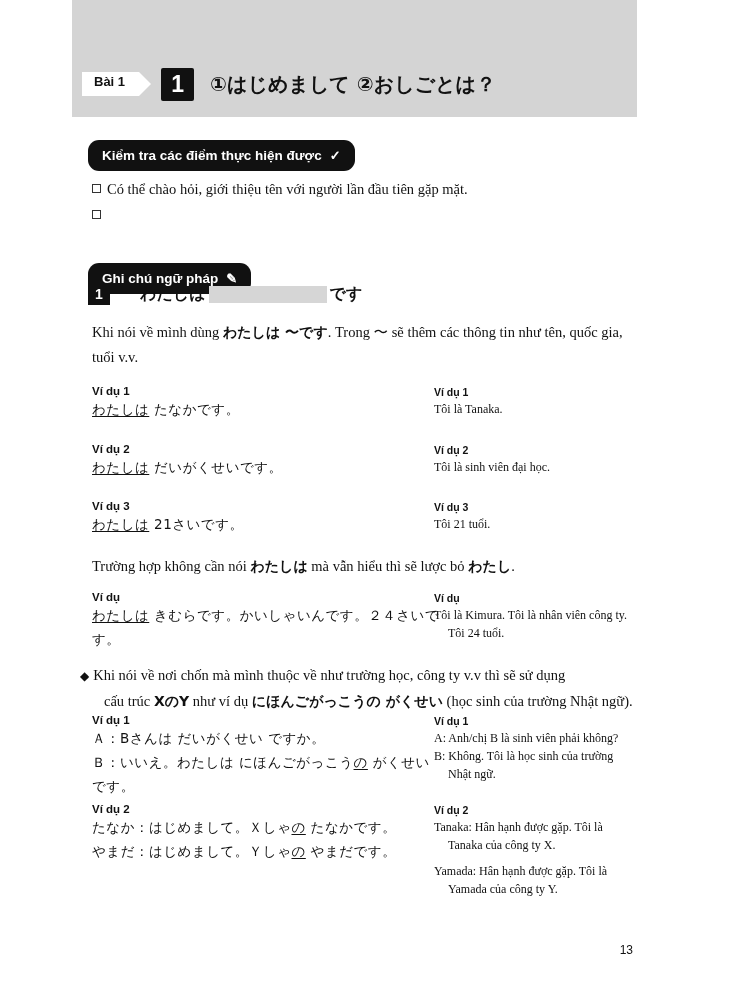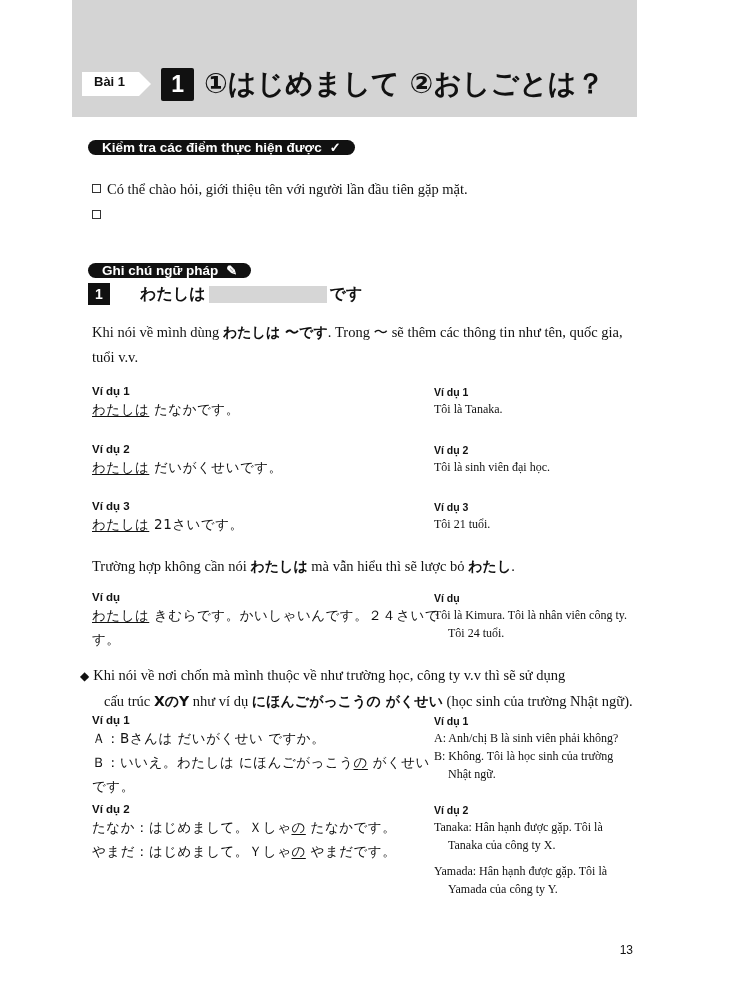--- a/index.html
+++ b/index.html
@@ -69,35 +69,35 @@
     color: #ffffff;
     font-family: "Liberation Sans", sans-serif;
     font-weight: bold;
     font-size: 23px;
     display: flex;
     align-items: center;
     justify-content: center;
     border-radius: 2px;
   }
   .header-title {
-    margin-left: 10px;
+    margin-left: 16px;
     font-family: "DejaVu Sans", sans-serif;
     font-weight: bold;
-    font-size: 28px;
+    font-size: 20px;
     letter-spacing: 0px;
     white-space: nowrap;
   }
   
   .pill {
     display: inline-flex;
     align-items: center;
     background: #111111;
     color: #ffffff;
     border-radius: 11px;
-    padding: 0 14px;
+    padding: 8px 14px;
     font-family: "Liberation Sans", sans-serif;
     font-weight: bold;
     font-size: 13.5px;
   }
   .pill .glyph { margin-left: 8px; font-size: 13px; }
   .sec1-pill { position: absolute; left: 88px; top: 140px; }
   .sec2-pill { position: absolute; left: 88px; top: 250px; margin-top: 13px; }
 
   .check-list {
     position: absolute;

